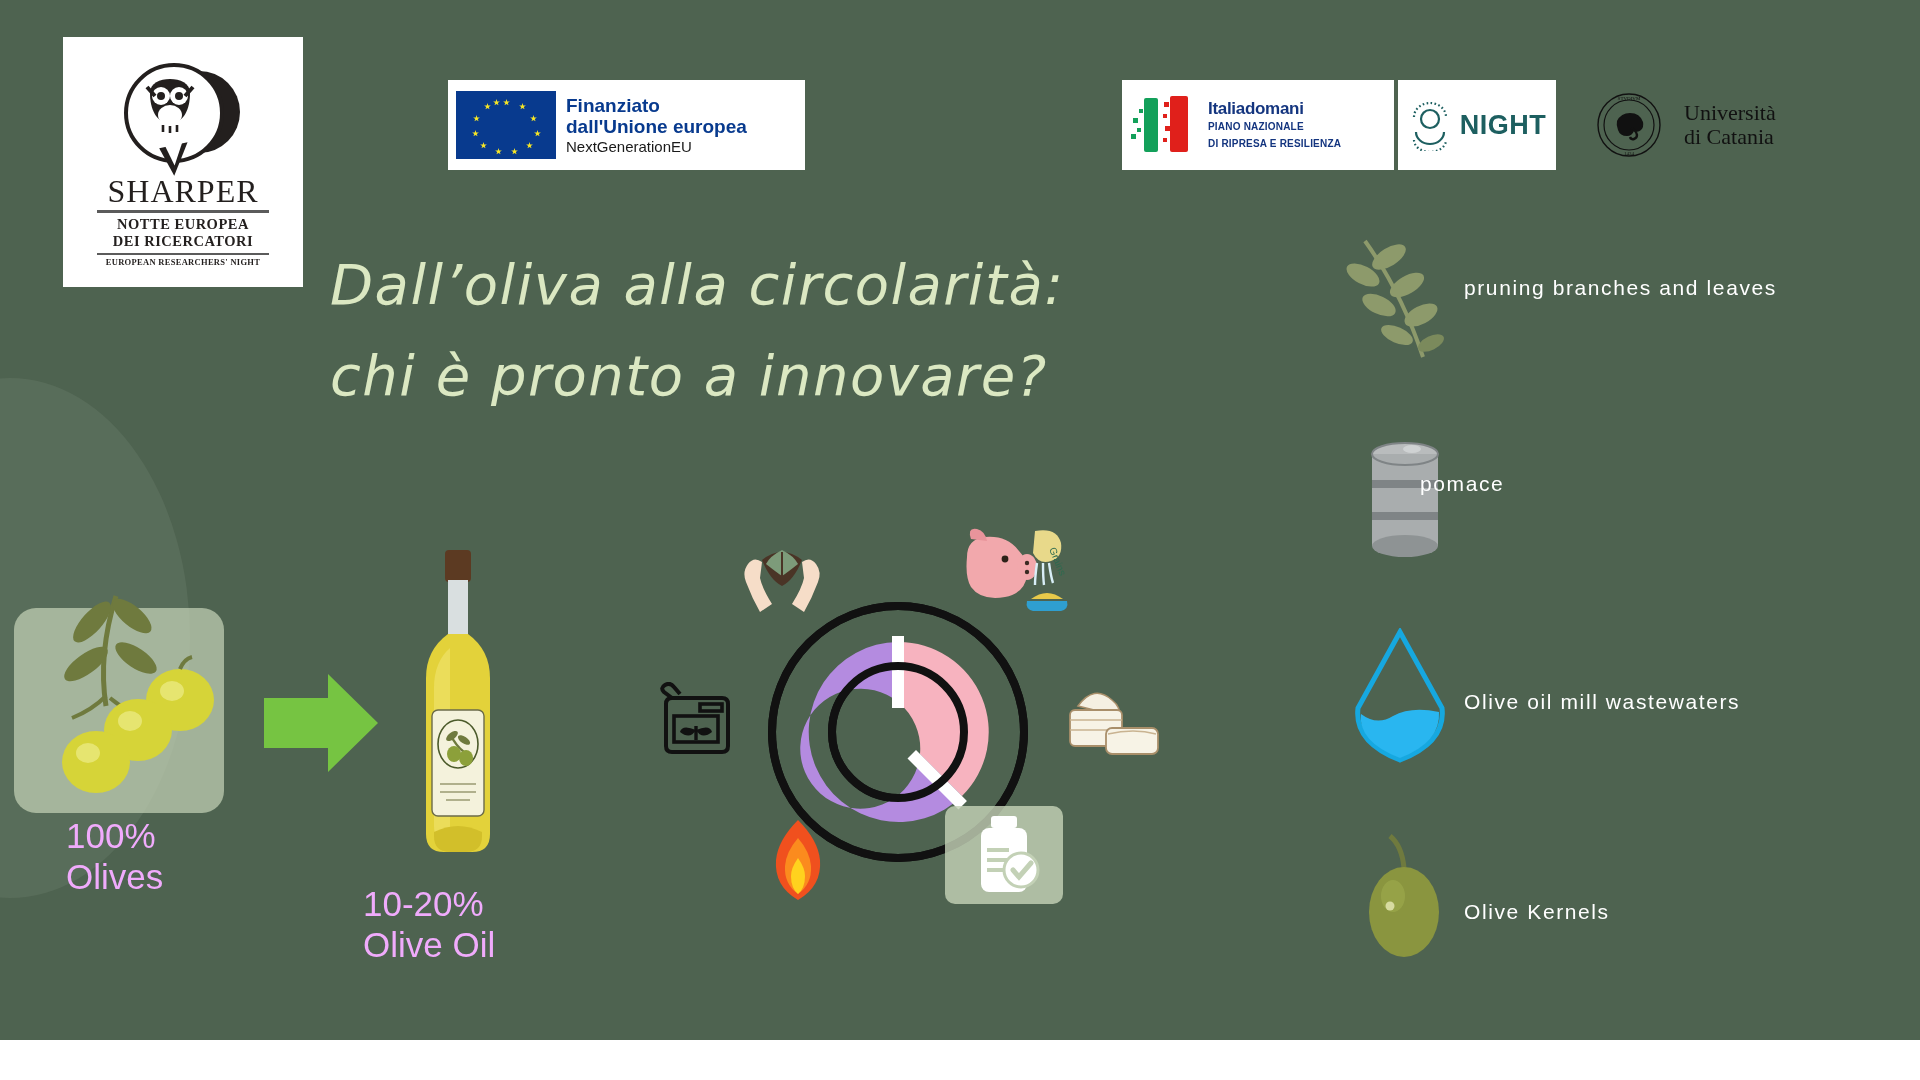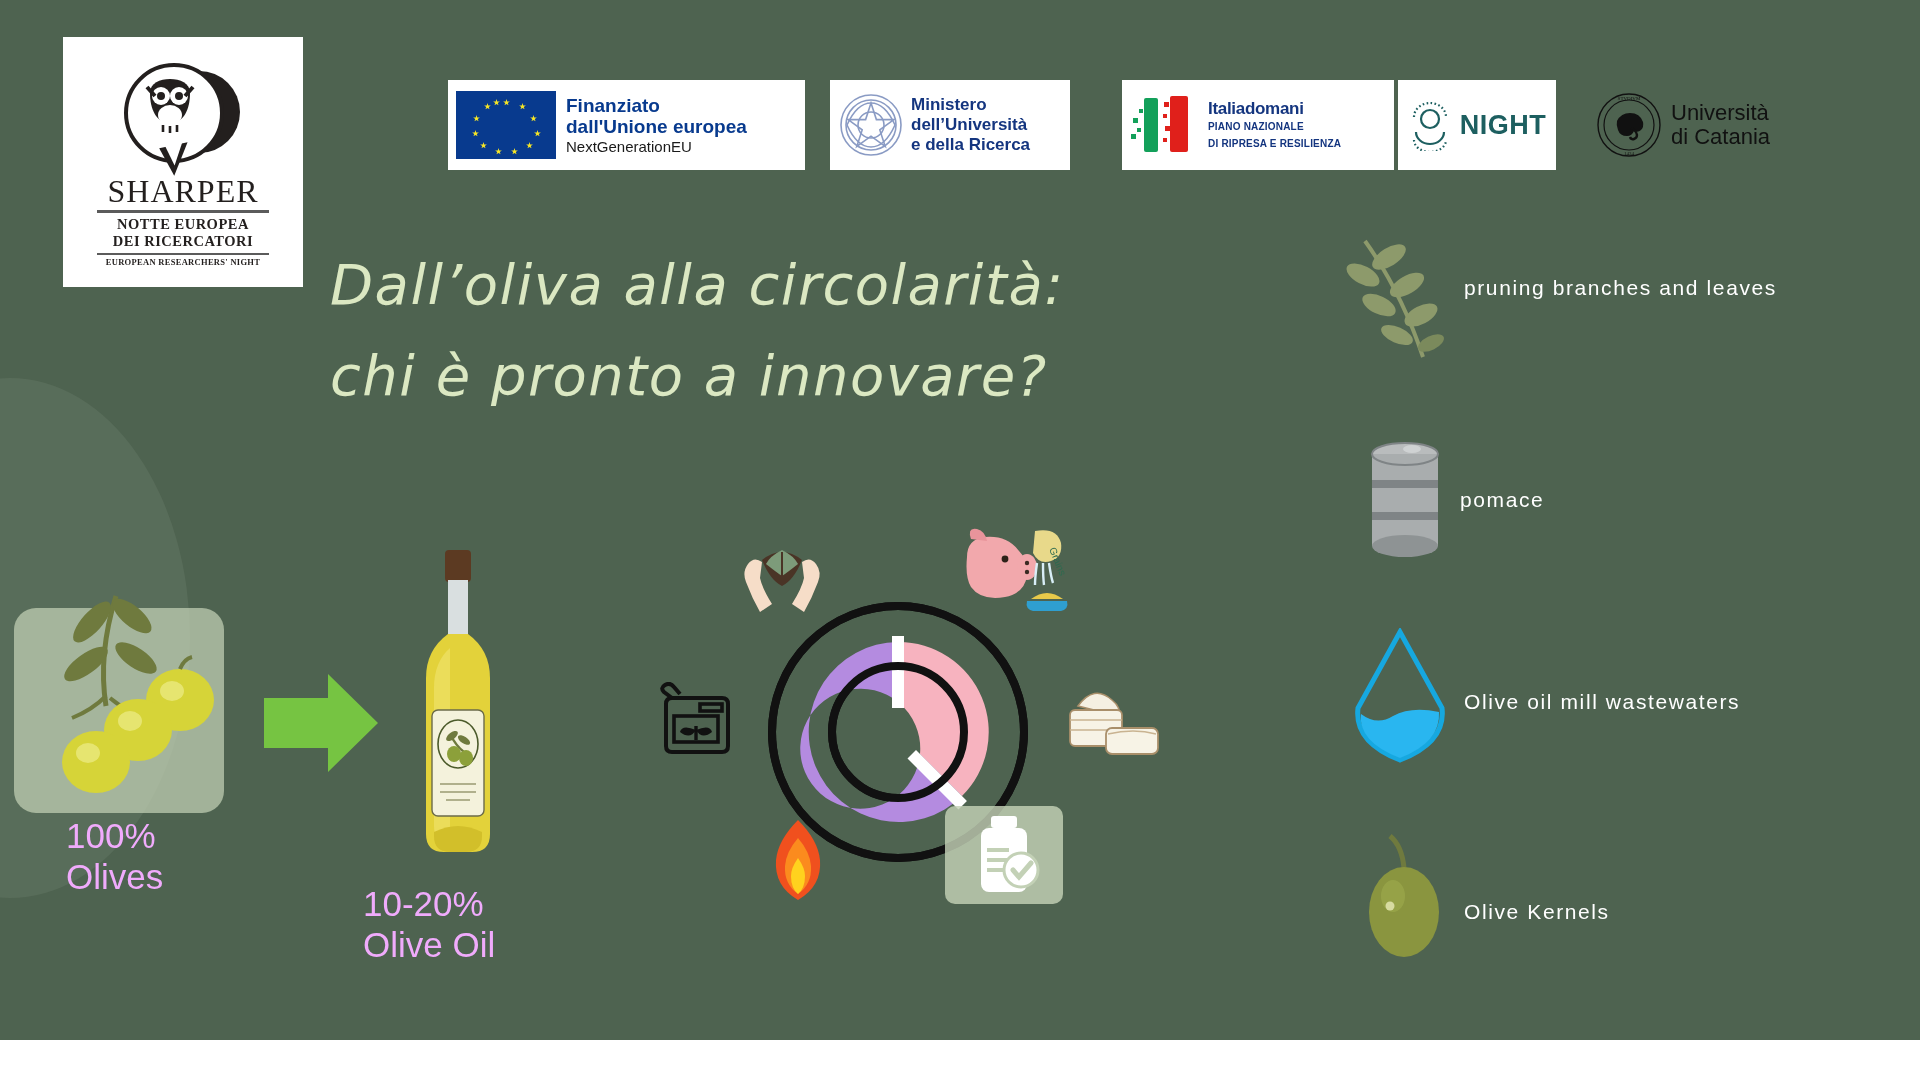--- a/index.html
+++ b/index.html
@@ -56,36 +56,36 @@
   .idm-sub{font-size:10px;color:#14357f;font-weight:bold;letter-spacing:.2px;line-height:1.35;margin-top:3px;}
 
   
   #grins-card{left:1398px;top:80px;width:158px;height:90px;padding:6px;justify-content:center;}
   .grins-mark{width:44px;height:52px;flex:0 0 auto;}
   .grins-txt{margin-left:8px;color:#1d5f60;font-weight:bold;font-size:27px;letter-spacing:.5px;}
 
   
   #unict{position:absolute;left:1595px;top:88px;width:220px;height:74px;display:flex;align-items:center;}
   .unict-seal{width:68px;height:68px;flex:0 0 auto;}
-  .unict-txt{margin-left:8px;font-family:Liberation Sans, sans-serif;font-size:22px;color:#111;line-height:1.1;}
+  .unict-txt{margin-left:21px;font-family:Liberation Serif, serif;font-size:22px;color:#111;line-height:1.1;}
 
   
   #title{position:absolute;left:330px;top:240px;width:1060px;color:#dbe8c2;
          font-family:"DejaVu Sans",sans-serif;font-weight:normal;font-size:56px;line-height:1.62;
          letter-spacing:1.5px;}
   #title .l2{display:block;font-style:italic;}
 
   
   #sprig{position:absolute;left:1345px;top:235px;width:130px;height:130px;}
 
   
   .legend-item{position:absolute;display:flex;align-items:center;}
   .legend-label{color:#ffffff;font-size:21px;letter-spacing:1.6px;white-space:nowrap;}
   #lg-pruning{left:1464px;top:276px;}
-  #lg-pomace{left:1460px;top:472px;margin-top:16px;}
+  #lg-pomace{left:1420px;top:472px;}
   #lg-waste{left:1464px;top:690px;}
   #lg-kernels{left:1464px;top:900px;}
 
   
   #barrel{position:absolute;left:1360px;top:440px;width:90px;height:120px;}
   
   #drop{position:absolute;left:1350px;top:628px;width:100px;height:138px;}
   
   #kernel{position:absolute;left:1360px;top:830px;width:88px;height:130px;}
 
@@ -162,37 +162,20 @@
         <div class="eu-star" style="left:28px;top:12px"></div>
         <div class="eu-star" style="left:37px;top:8px"></div>
       </div>
       <div class="eu-txt">
         <div>Finanziato</div>
         <div>dall'Unione europea</div>
         <div class="ng">NextGenerationEU</div>
       </div>
     </div>
 
-    <div class="logo-card" id="mur-card">
-      <svg class="mur-seal" viewBox="0 0 68 68">
-        <g stroke="#8a9bc4" fill="none" stroke-width="1.6">
-          <circle cx="34" cy="34" r="30"></circle>
-            <circle cx="34" cy="34" r="25"></circle>
-          <circle cx="34" cy="34" r="13"></circle>
-          <path d="M34 12 l5.4 16.6 17.5 0 -14.1 10.3 5.4 16.6 -14.2-10.3 -14.2 10.3 5.4-16.6 -14.1-10.3 17.5 0 Z"></path>
-          <path d="M10 34 q10 -22 24 -22 q14 0 24 22"></path>
-          <path d="M10 34 q10 22 24 22 q14 0 24 -22"></path>
-        </g>
-      </svg>
-      <div class="mur-txt">
-        <div>Ministero</div>
-        <div>dell’Università</div>
-        <div>e della Ricerca</div>
-      </div>
-    </div>
 
     <div class="logo-card" id="idm-card">
       <svg class="idm-flag" viewBox="0 0 72 66">
         <rect x="24" y="8" width="16" height="50" fill="#ffffff"></rect>
         <rect x="14" y="6" width="14" height="54" rx="2" fill="#13a05a"></rect>
         <rect x="40" y="4" width="18" height="56" rx="2" fill="#e0201b"></rect>
         <g fill="#13a05a">
           <rect x="3" y="26" width="5" height="5"></rect>
             <rect x="7" y="36" width="4" height="4"></rect>
           <rect x="1" y="42" width="5" height="5"></rect>

